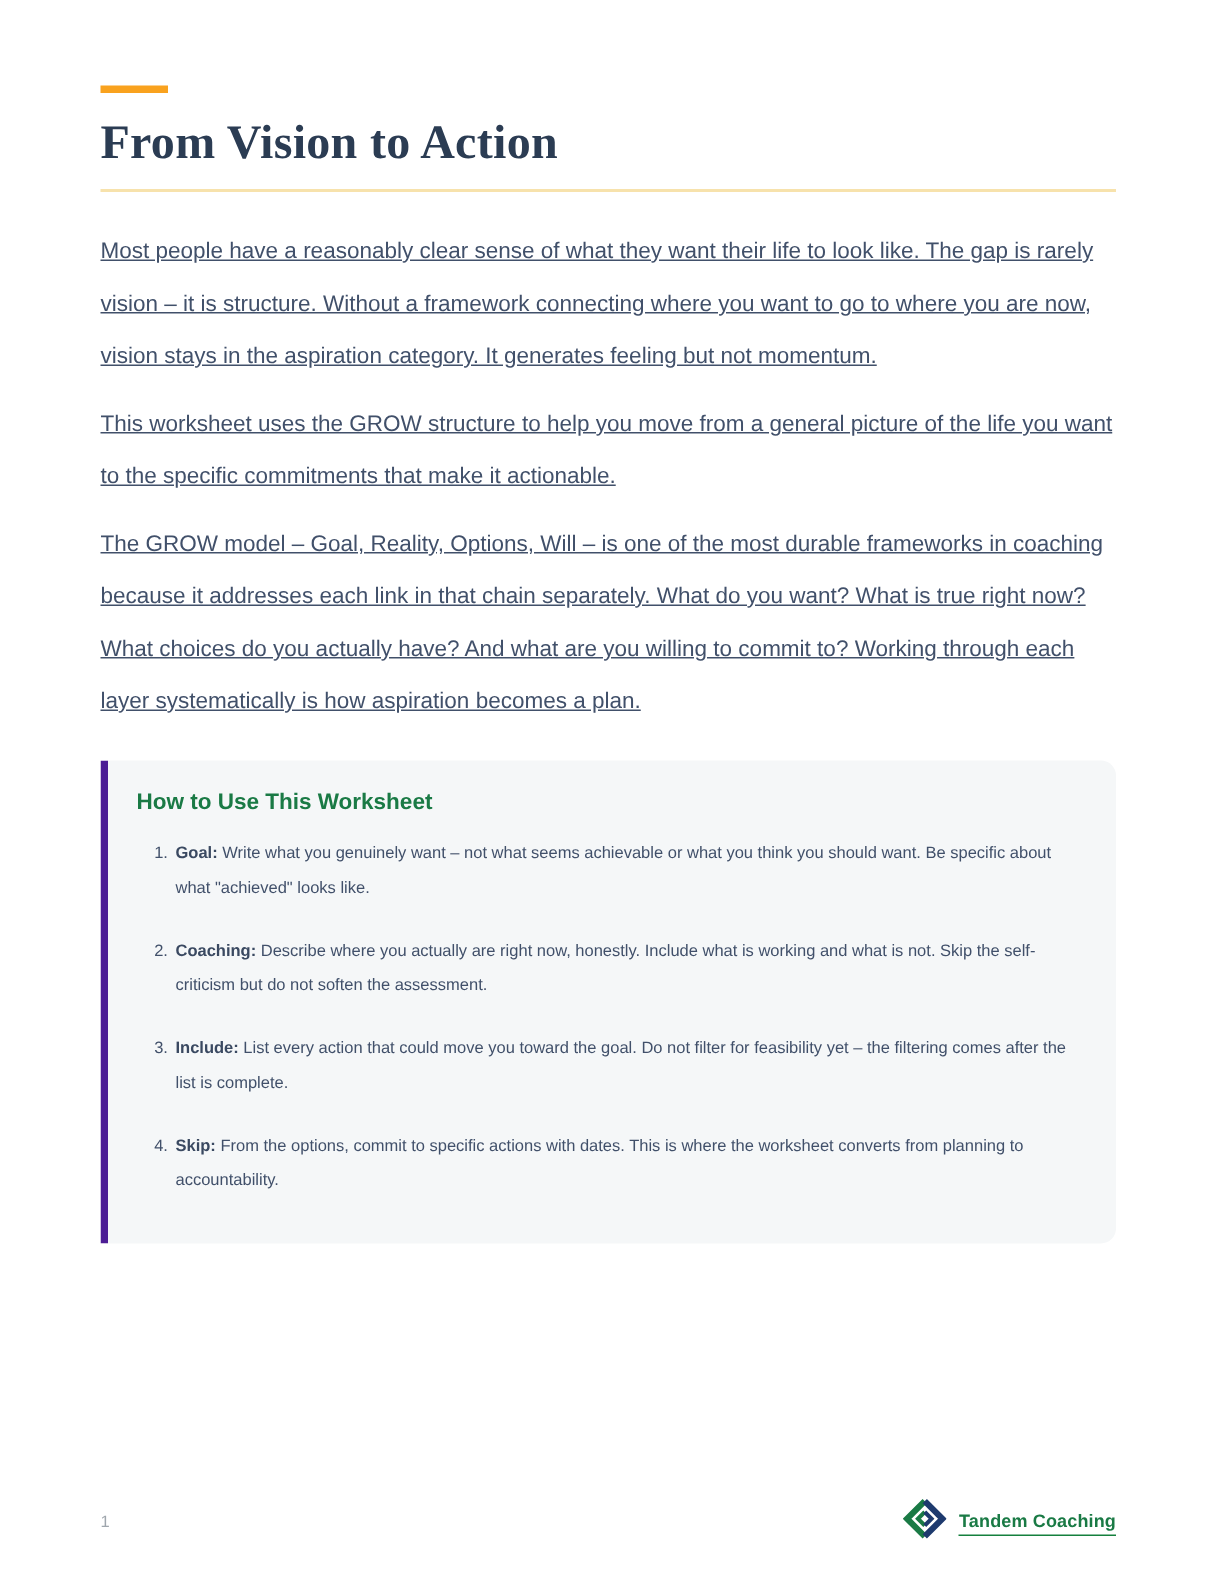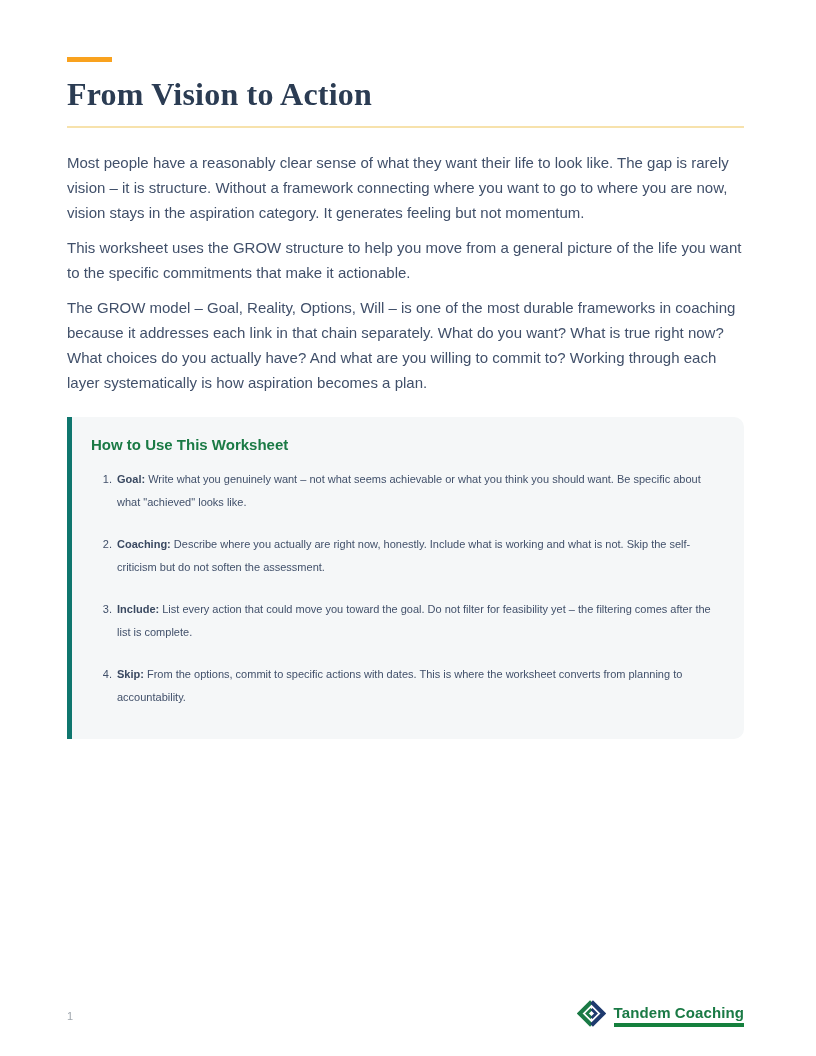--- a/index.html
+++ b/index.html
@@ -27,29 +27,30 @@
     color: #2B3C53;
     margin: 14px 0 0 0;
     padding-bottom: 13px;
     border-bottom: 2px solid #F7E2AC;
     letter-spacing: 0.2px;
   }
 
   .intro { margin-top: 22px; }
   .intro p {
     font-size: 15px;
-    line-height: 25px;
+    line-height: 35px;
     color: #41506A;
     margin: 0 0 10px 0;
+    text-decoration: underline;
   }
 
   .callout {
     margin-top: 22px;
     background: #F5F7F8;
-    border-left: 5px solid #0f766e;
+    border-left: 5px solid #4c1d95;
     border-radius: 0 10px 10px 0;
     padding: 19px 26px 30px 19px;
     box-sizing: border-box;
   }
   .callout-heading {
     font-size: 15px;
     font-weight: bold;
     color: #1A7A45;
     margin: 0 0 15px 0;
   }
@@ -81,24 +82,24 @@
   .page-num {
     font-size: 11px;
     color: #9FA6AD;
   }
   .brand {
     display: flex;
     align-items: center;
     gap: 8px;
   }
   .brand-name {
-    font-size: 15px;
+    font-size: 12px;
     font-weight: bold;
     color: #1A7A45;
-    border-bottom: 4px solid #15803d;
+    border-bottom: 1px solid #15803d;
     padding-bottom: 2px;
     letter-spacing: 0.1px;
   }
 </style>
 </head>
 <body>
 
 <div class="page">
   <div class="content">
 

